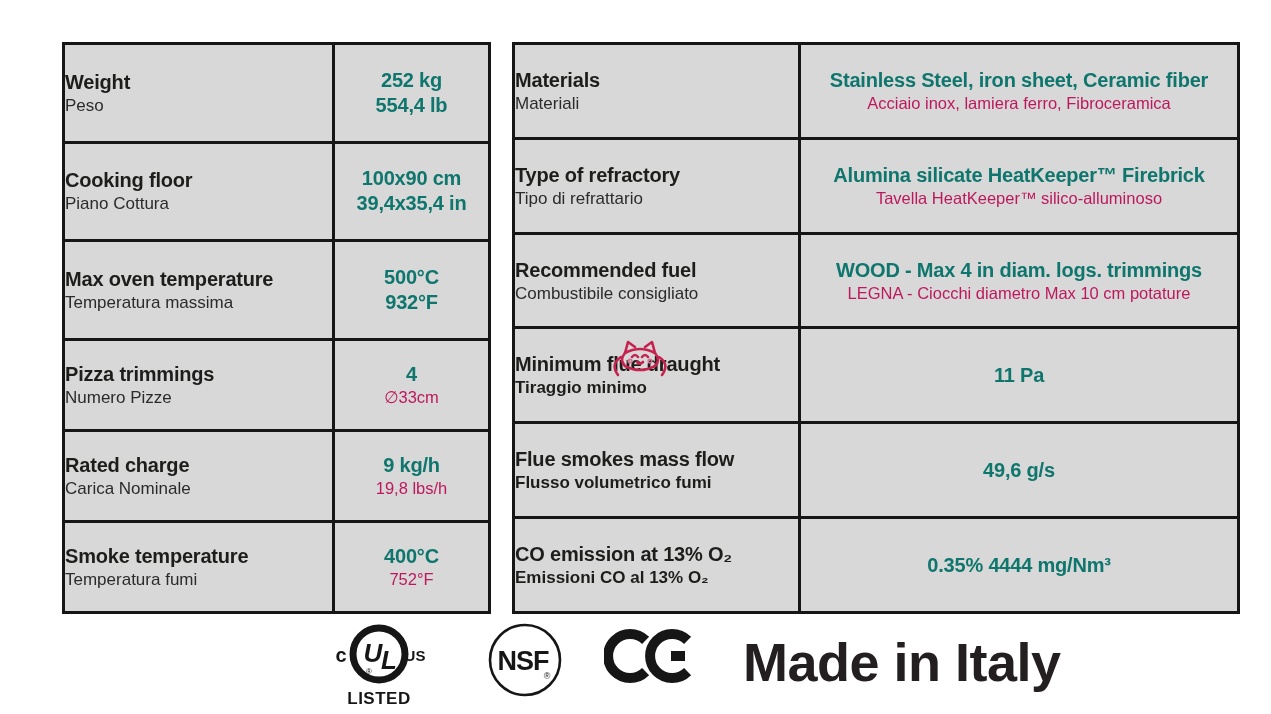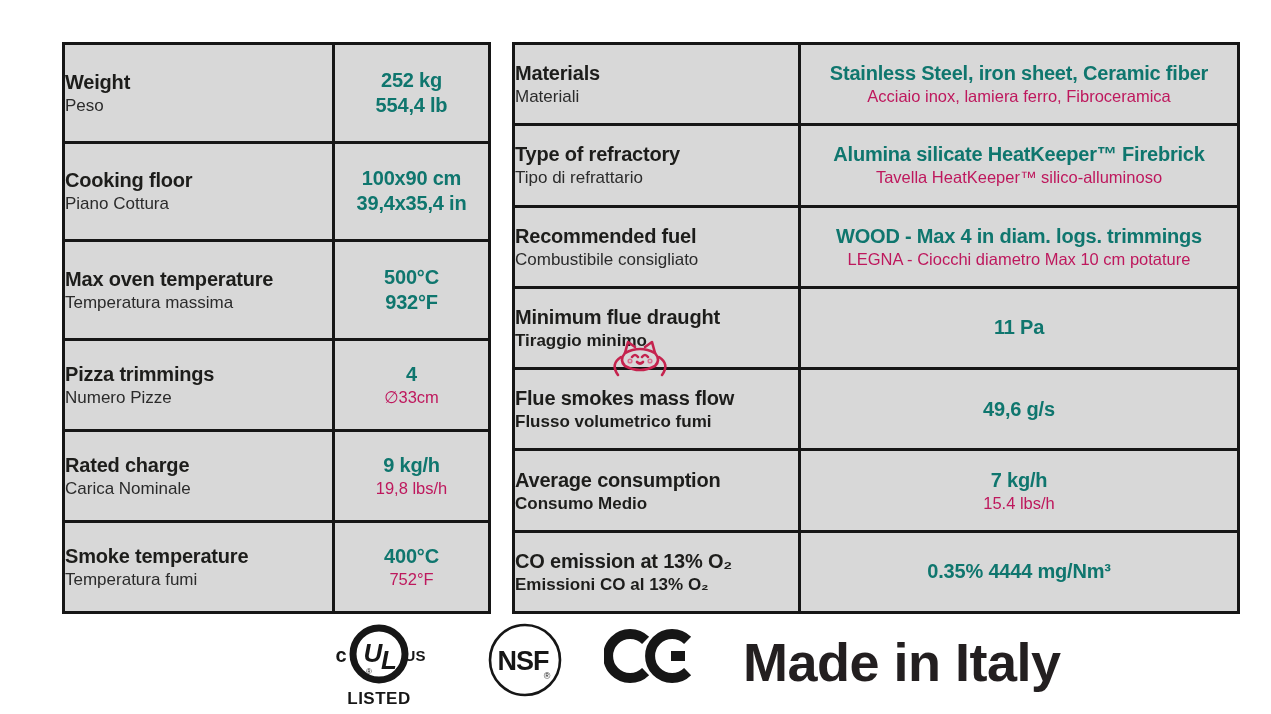--- a/index.html
+++ b/index.html
@@ -161,30 +161,20 @@
           <div class="value-primary">11 Pa</div>
         </td>
       </tr>
       <tr>
         <td class="label-cell">
           <div class="label-en">Flue smokes mass flow</div>
           <div class="label-it bold-it">Flusso volumetrico fumi</div>
         </td>
         <td class="value-cell">
           <div class="value-primary">49,6 g/s</div>
-        </td>
-      </tr>
-      <tr>
-        <td class="label-cell">
-          <div class="label-en">Average consumption</div>
-          <div class="label-it bold-it">Consumo Medio</div>
-        </td>
-        <td class="value-cell">
-          <div class="value-primary">7 kg/h</div>
-          <div class="value-secondary">15.4 lbs/h</div>
         </td>
       </tr>
       <tr>
         <td class="label-cell">
           <div class="label-en">CO emission at 13% O₂</div>
           <div class="label-it bold-it">Emissioni CO al 13% O₂</div>
         </td>
         <td class="value-cell">
           <div class="value-primary">0.35% 4444 mg/Nm³</div>
         </td>

